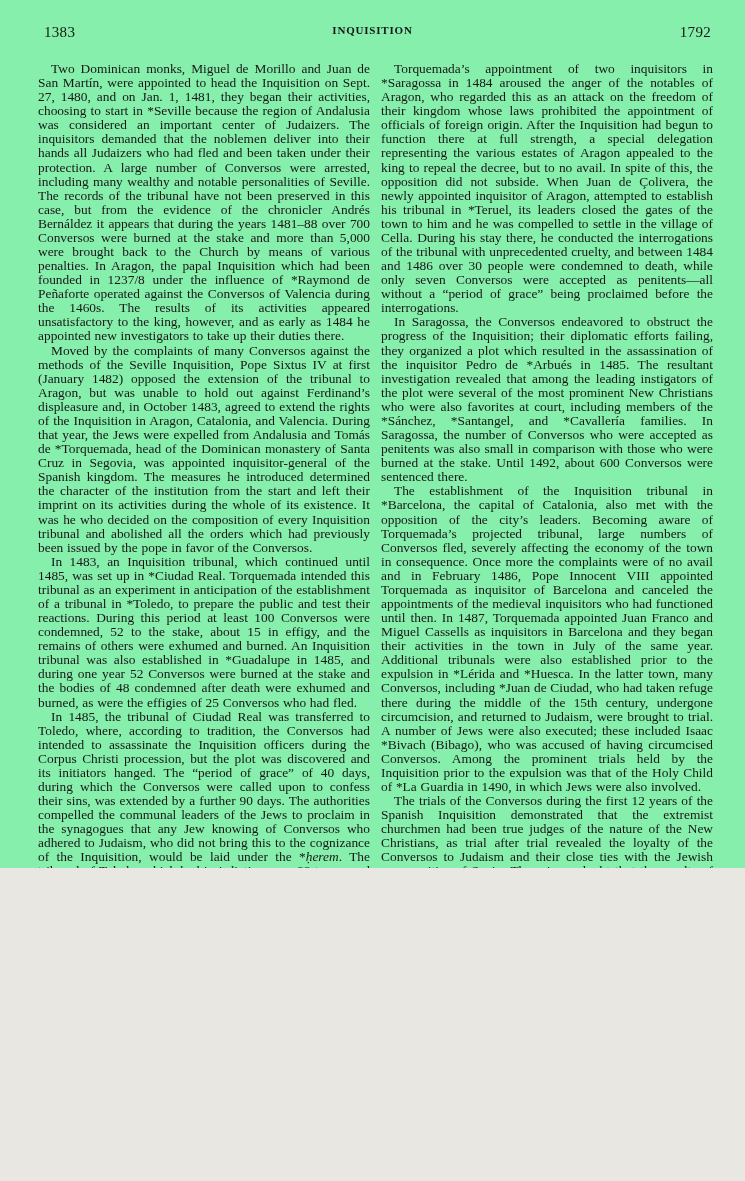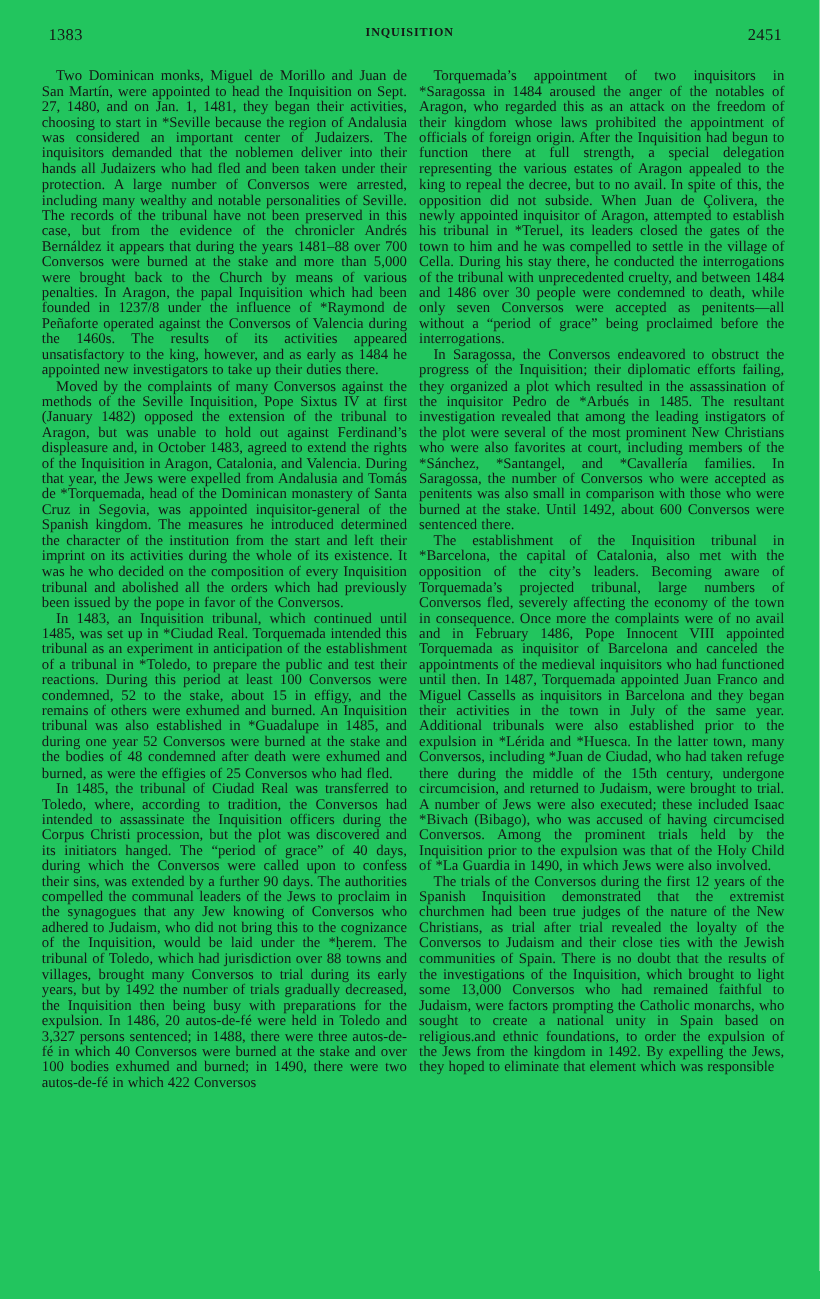--- a/index.html
+++ b/index.html
@@ -3,23 +3,23 @@
 <meta charset="utf-8">
 <style>
   html, body {
     margin: 0;
     padding: 0;
     background: #e9e7e2;
   }
   .page {
     position: relative;
     width: 745px;
-    height: 1181px;
+    height: 868px;
     margin: 0 auto;
-    background: #22c55e;
+    background: #86efac;
     color: #161616;
     font-family: "Liberation Serif", "DejaVu Serif", serif;
     box-sizing: border-box;
     overflow: hidden;
   }
   .page-header {
     display: flex;
     justify-content: space-between;
     align-items: baseline;
     padding: 24px 34px 0 44px;
@@ -53,30 +53,31 @@
     word-spacing: 0.4px;
     hyphens: auto;
   }
   .column p {
     margin: 0;
   }
   .column p.indent {
     text-indent: 13px;
   }
   .italic {
+    font-style: italic;
   }
 </style>
 </head>
 <body>
 
 <div class="page">
 
   <div class="page-header">
     <span class="page-number">1383</span>
-    <span class="page-number">2451</span>
+    <span class="page-number">1792</span>
   </div>
   <div class="running-title">INQUISITION</div>
 
   <div class="columns">
     <div class="column">
         <p class="indent"><span>Two Dominican monks, Miguel de Morillo and Juan de San Martín, were appointed to head the Inquisition on Sept. 27, 1480, and on Jan. 1, 1481, they began their activities, choosing to start in *Seville because the region of Andalusia was considered an important center of Judaizers. The inquisitors demanded that the noblemen deliver into their hands all Judaizers who had fled and been taken under their protection. A large number of Conversos were arrested, including many wealthy and notable personalities of Seville. The records of the tribunal have not been preserved in this case, but from the evidence of the chronicler Andrés Bernáldez it appears that during the years 1481–88 over 700 Conversos were burned at the stake and more than 5,000 were brought back to the Church by means of various penalties. In Aragon, the papal Inquisition which had been founded in 1237/8 under the influence of *Raymond de Peñaforte operated against the Conversos of Valencia during the 1460s. The results of its activities appeared unsatisfactory to the king, however, and as early as 1484 he appointed new investigators to take up their duties there.</span></p>
         <p class="indent"><span>Moved by the complaints of many Conversos against the methods of the Seville Inquisition, Pope Sixtus IV at first (January 1482) opposed the extension of the tribunal to Aragon, but was unable to hold out against Ferdinand’s displeasure and, in October 1483, agreed to extend the rights of the Inquisition in Aragon, Catalonia, and Valencia. During that year, the Jews were expelled from Andalusia and Tomás de *Torquemada, head of the Dominican monastery of Santa Cruz in Segovia, was appointed inquisitor-general of the Spanish kingdom. The measures he introduced determined the character of the institution from the start and left their imprint on its activities during the whole of its existence. It was he who decided on the composition of every Inquisition tribunal and abolished all the orders which had previously been issued by the pope in favor of the Conversos.</span></p>
         <p class="indent"><span>In 1483, an Inquisition tribunal, which continued until 1485, was set up in *Ciudad Real. Torquemada intended this tribunal as an experiment in anticipation of the establishment of a tribunal in *Toledo, to prepare the public and test their reactions. During this period at least 100 Conversos were condemned, 52 to the stake, about 15 in effigy, and the remains of others were exhumed and burned. An Inquisition tribunal was also established in *Guadalupe in 1485, and during one year 52 Conversos were burned at the stake and the bodies of 48 condemned after death were exhumed and burned, as were the effigies of 25 Conversos who had fled.</span></p>
         <p class="indent"><span>In 1485, the tribunal of Ciudad Real was transferred to Toledo, where, according to tradition, the Conversos had intended to assassinate the Inquisition officers during the Corpus Christi procession, but the plot was discovered and its initiators hanged. The “period of grace” of 40 days, during which the Conversos were called upon to confess their sins, was extended by a further 90 days. The authorities compelled the communal leaders of the Jews to proclaim in the synagogues that any Jew knowing of Conversos who adhered to Judaism, who did not bring this to the cognizance of the Inquisition, would be laid under the *</span><span class="italic">ḥerem</span><span>. The tribunal of Toledo, which had jurisdiction over 88 towns and villages, brought many Conversos to trial during its early years, but by 1492 the number of trials gradually decreased, the Inquisition then being busy with preparations for the expulsion. In 1486, 20 autos-de-fé were held in Toledo and 3,327 persons sentenced; in 1488, there were three autos-de-fé in which 40 Conversos were burned at the stake and over 100 bodies exhumed and burned; in 1490, there were two autos-de-fé in which 422 Conversos</span></p>
       </div>

